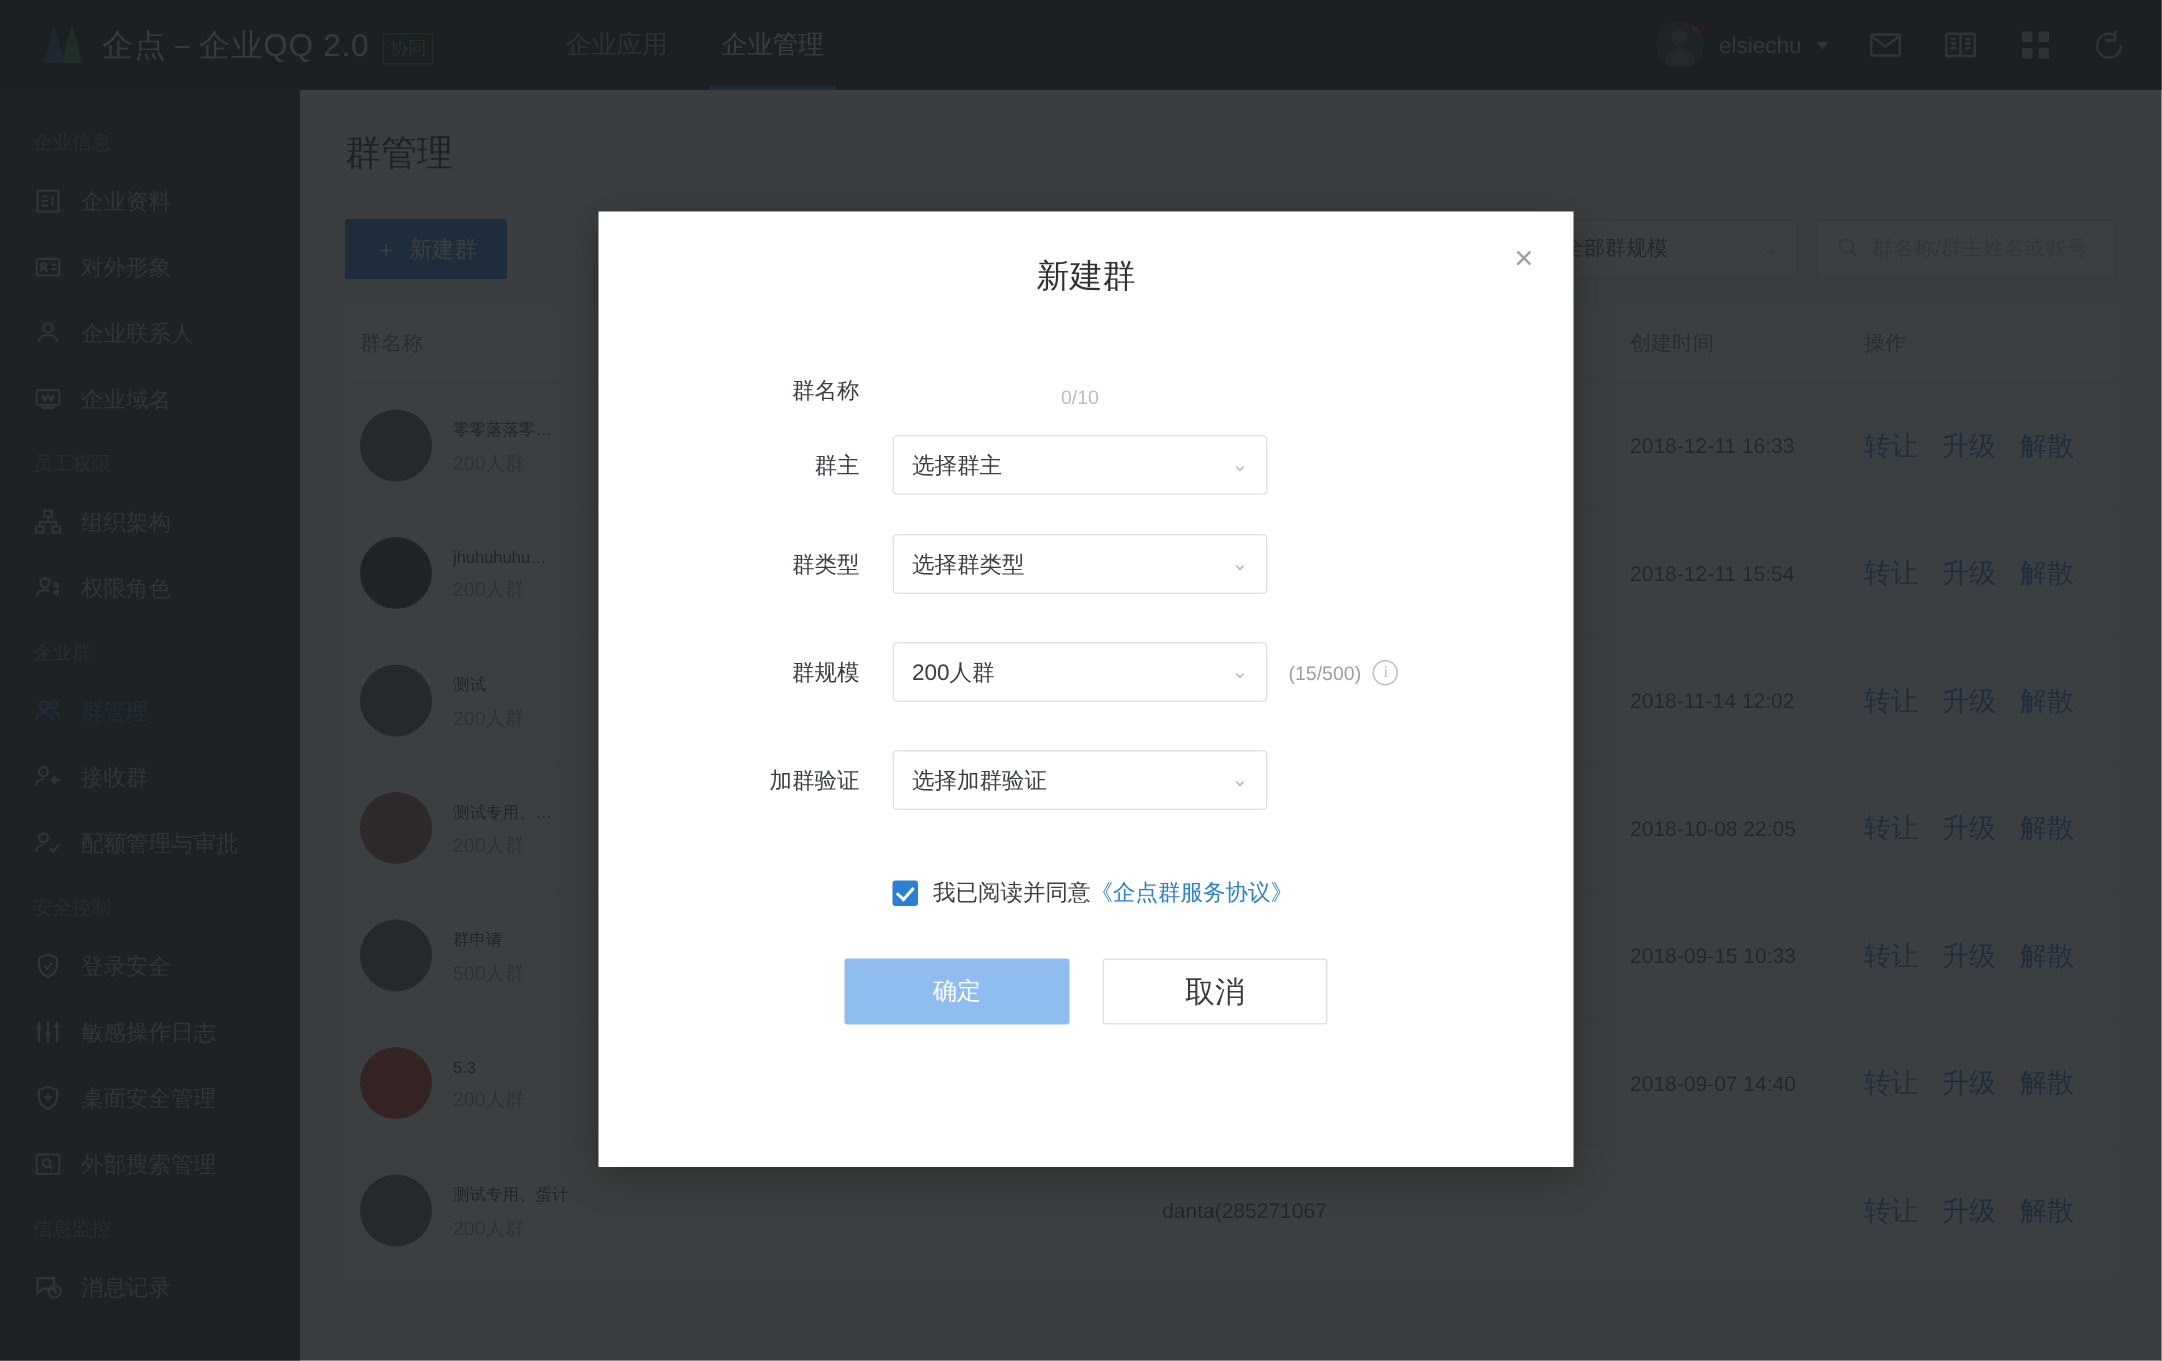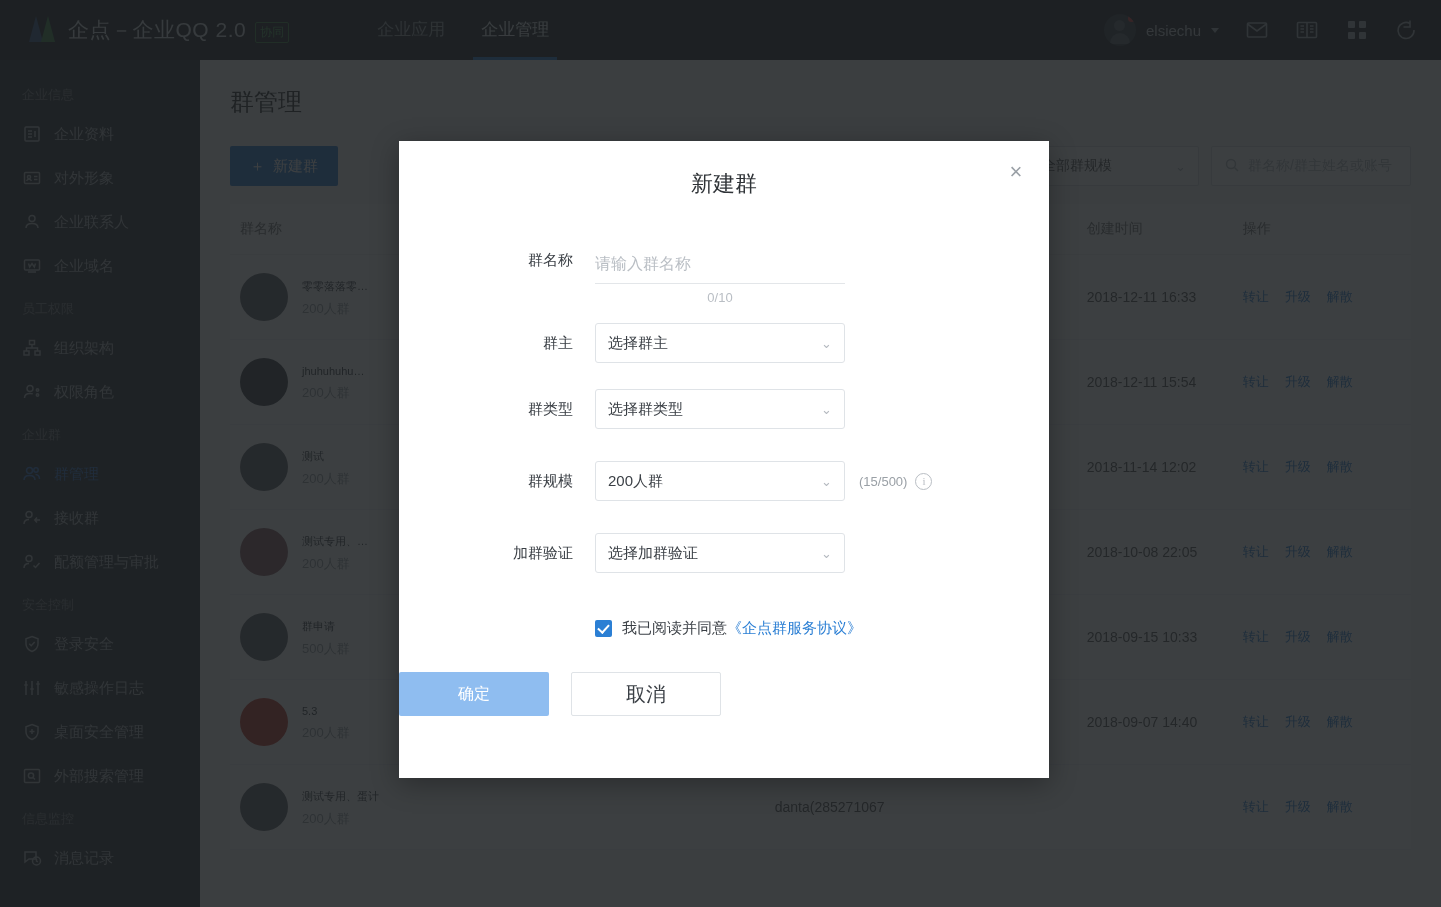--- a/index.html
+++ b/index.html
@@ -122,21 +122,21 @@
   }
   table.grid td {
     font-size: 14px; color: #555; padding: 18px 10px;
     border-bottom: 1px solid #f0f2f4; vertical-align: middle;
     word-wrap: break-word;
   }
   .gcell { display: flex; align-items: center; gap: 14px; }
   .gavatar { width: 48px; height: 48px; border-radius: 50%; flex: 0 0 48px; }
   .gname { font-size: 11px; color: #3a3f45; white-space: nowrap; overflow: hidden; text-overflow: ellipsis; }
   .gsize { font-size: 13px; color: #9aa0a6; margin-top: 6px; }
-  .act { color: #2b7fd4; margin-right: 16px; cursor: pointer; font-size: 13px; }
+  .act { color: #2b7fd4; margin-right: 16px; cursor: pointer; font-size: 18px; }
 
   
   #overlay {
     position: absolute; inset: 0; background: rgba(28,31,34,.86); z-index: 50;
   }
 
   
   #modal {
     position: absolute; left: 399px; top: 141px; width: 650px; height: 637px;
     background: #fff; z-index: 60; box-shadow: 0 6px 26px rgba(0,0,0,.3);
@@ -175,21 +175,21 @@
   .cbox {
     width: 17px; height: 17px; background: #2b7fd4; border-radius: 2px;
     position: relative; margin-right: 10px; cursor: pointer; flex: 0 0 17px;
   }
   .cbox::after {
     content: ""; position: absolute; left: 5px; top: 2px; width: 5px; height: 9px;
     border: solid #fff; border-width: 0 2px 2px 0; transform: rotate(42deg);
   }
   .agree-txt { font-size: 15px; color: #3a3f45; }
   .agree-link { font-size: 15px; color: #2b7fd4; cursor: pointer; }
-  .actions { display: flex; gap: 22px; margin-top: 34px; border-radius: 18px; }
+  .actions { display: flex; gap: 22px; padding-left: 164px; margin-top: 34px; border-radius: 18px; }
   .btn-ok {
     width: 150px; height: 44px; background: #8fbdf0; color: #fff; border: none;
     font-size: 16px; cursor: pointer; border-radius: 2px;
     font-family: "Liberation Sans", "DejaVu Sans", sans-serif;
   }
   .btn-cancel {
     width: 150px; height: 44px; background: #fff; color: #3a3f45;
     border: 1px solid #dfe3e7; font-size: 20px; cursor: pointer; border-radius: 2px;
     font-family: "Liberation Sans", "DejaVu Sans", sans-serif;
   }
@@ -526,21 +526,20 @@
 
 <div id="modal">
   <div class="modal-close">×</div>
   <div class="modal-title">新建群</div>
 
   <div class="form">
 
     <div class="row-name">
       <div class="lbl">群名称</div>
       <div>
-        <input class="under-input" value="" placeholder="请输入群名称" style="">
         <div class="counter">0/10</div>
       </div>
     </div>
 
     <div class="row" style="margin-top:18px">
       <div class="lbl">群主</div>
       <div class="select">
         <span>选择群主</span>
         <span class="chev">⌄</span>
       </div>

